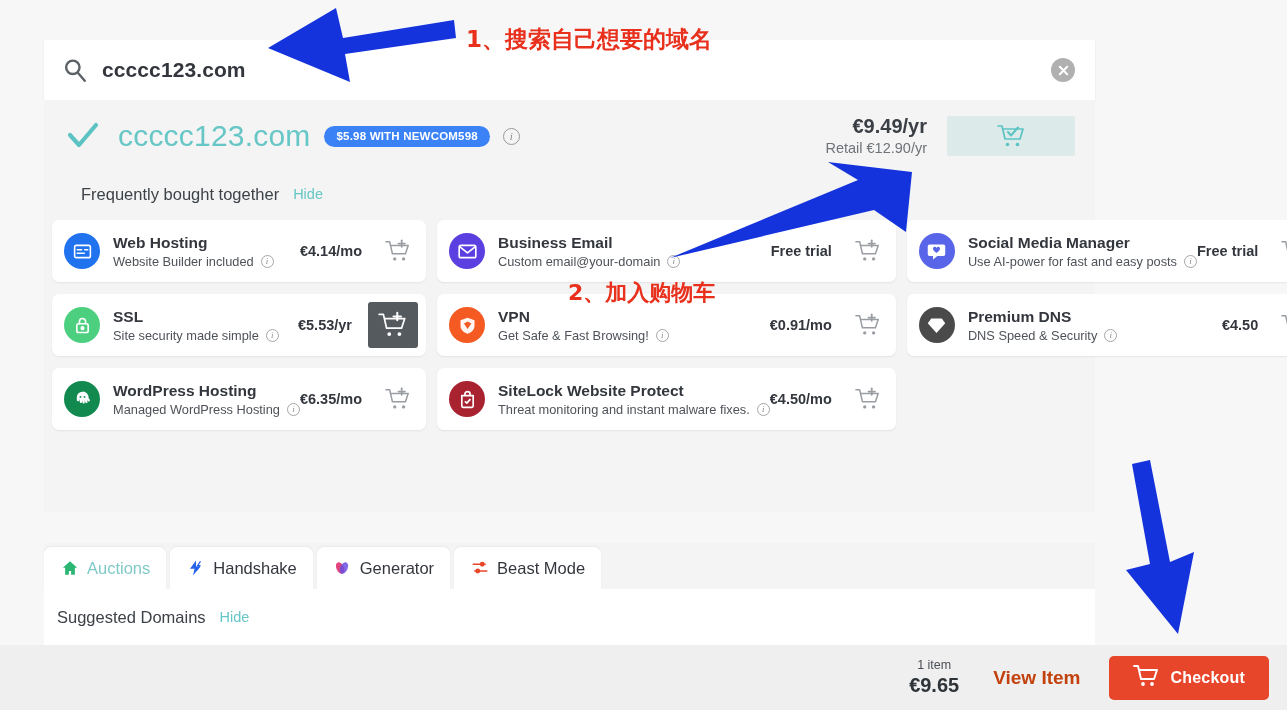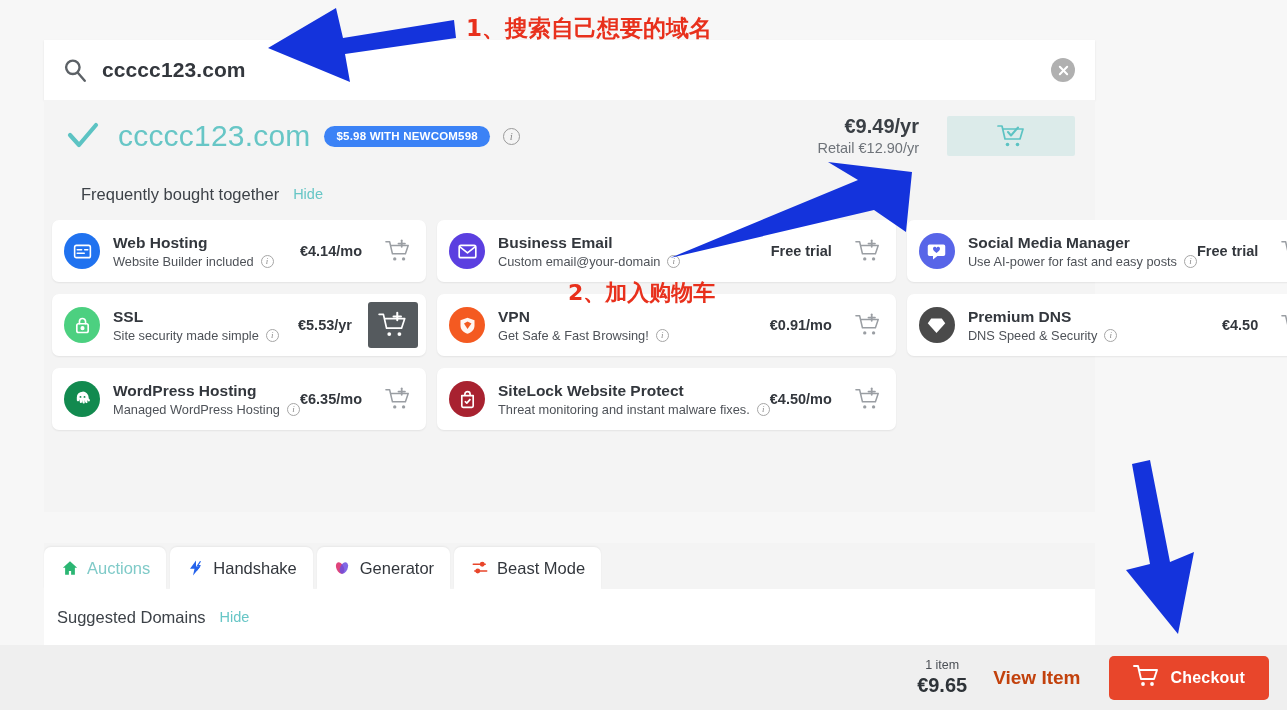--- a/index.html
+++ b/index.html
@@ -49,21 +49,21 @@
     padding: 4px 12px 5px; border-radius: 12px; white-space: nowrap;
   }
   .info-circle {
     margin-left: 13px; width: 17px; height: 17px; border-radius: 50%;
     border: 1.4px solid #9a9a9a; color: #8a8a8a;
     font-size: 11px; font-style: italic;
     display: flex; align-items: center; justify-content: center;
     font-family: "Liberation Serif", serif; flex: none;
   }
   .price-block {
-    margin-left: auto; text-align: right; padding-right: 28px;
+    margin-left: auto; text-align: right; padding-right: 20px;
     line-height: 1.25;
   }
   .price-main { font-size: 20px; font-weight: bold; color: #3a3f45; }
   .price-retail { font-size: 14.5px; color: #6e7379; }
   .cart-add-btn {
     width: 128px; height: 40px; background: #dcebea; margin-right: 20px;
     display: flex; align-items: center; justify-content: center;
     cursor: pointer; border-radius: 2px; flex: none;
   }
 
@@ -140,41 +140,41 @@
   }
   .sug-title { font-size: 16.5px; color: #3d4248; }
   .sug-hide { margin-left: 14px; font-size: 14.5px; color: #67c6c6; cursor: pointer; }
 
   
   .bottombar {
     position: absolute; left: 0; bottom: 0; width: 1287px; height: 65px;
     background: #efefef; display: flex; align-items: center;
     justify-content: flex-end; padding-right: 18px;
   }
-  .cart-total { text-align: center; line-height: 1.2; margin-right: 26px; }
+  .cart-total { text-align: center; line-height: 1.2; margin-right: 34px; }
   .cart-count { font-size: 12.5px; color: #4b4f55; }
   .cart-sum { font-size: 20px; font-weight: bold; color: #2e3338; }
   .view-item {
     font-size: 19px; font-weight: bold; color: #c2410c;
     margin-right: 28px; cursor: pointer;
   }
   .checkout-btn {
     background: #e8462b; color: #fff; border-radius: 5px;
     height: 44px; padding: 0 24px; display: flex; align-items: center;
     cursor: pointer;
   }
   .checkout-btn svg { width: 26px; height: 24px; margin-right: 12px; }
   .checkout-label { font-size: 16px; font-weight: bold; letter-spacing: .2px; }
 
   
   .anno {
     position: absolute; color: #e8301c; font-weight: bold;
     font-family: "DejaVu Sans", sans-serif; white-space: nowrap;
   }
-  .anno1 { left: 466px; top: 13px; font-size: 23px; }
+  .anno1 { left: 466px; top: 24px; font-size: 23px; }
   .anno2 { left: 568px; top: 278px; font-size: 22px; }
   .arrow { position: absolute; pointer-events: none; }
 </style>
 </head>
 <body>
 
 <div id="root">
 
   <div class="searchbar">
     <span class="search-icon">

